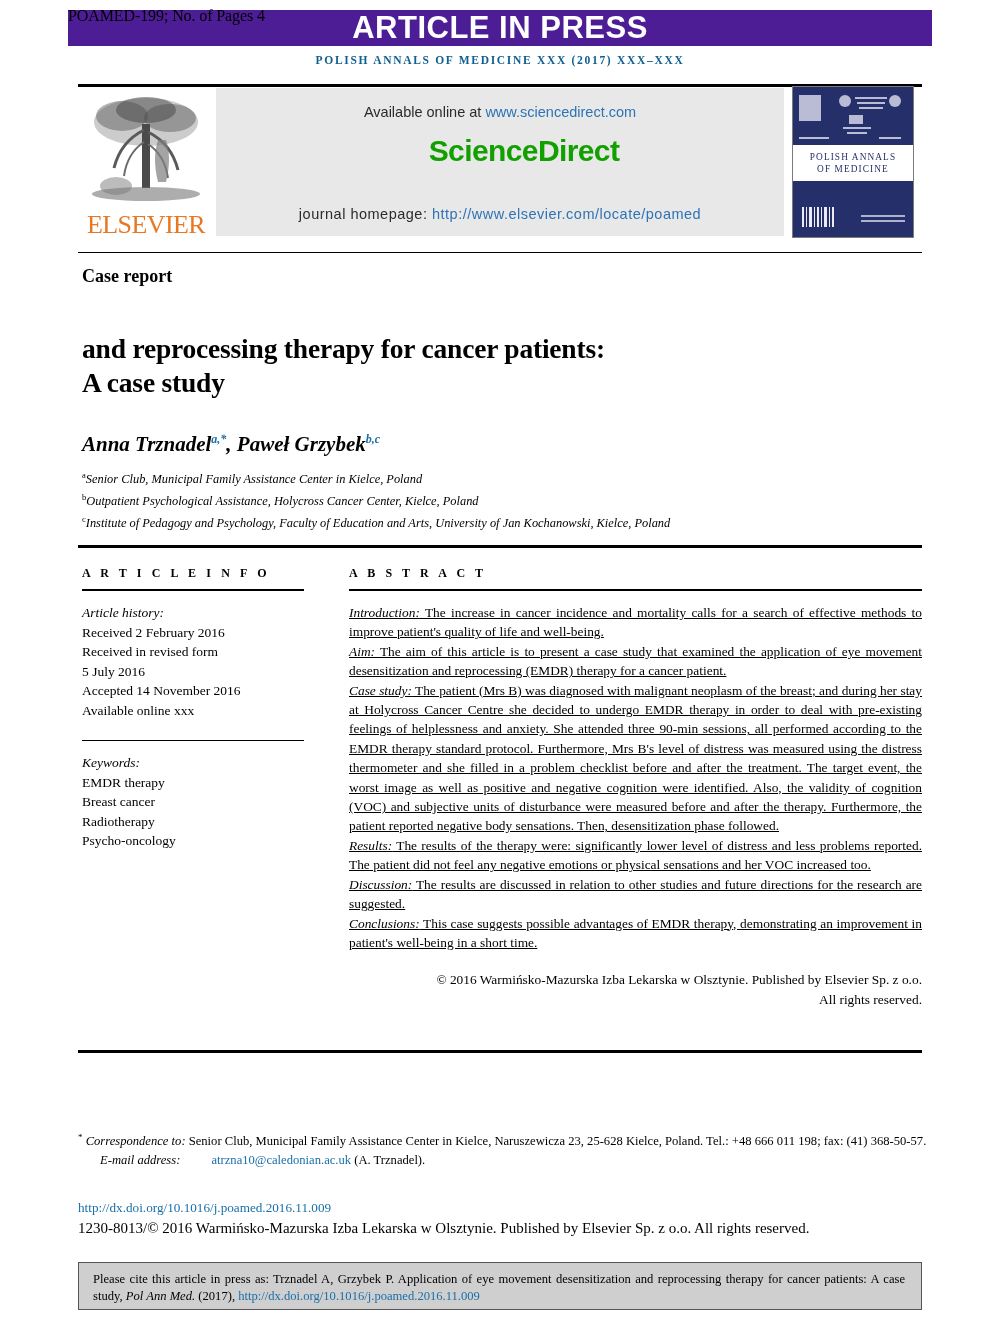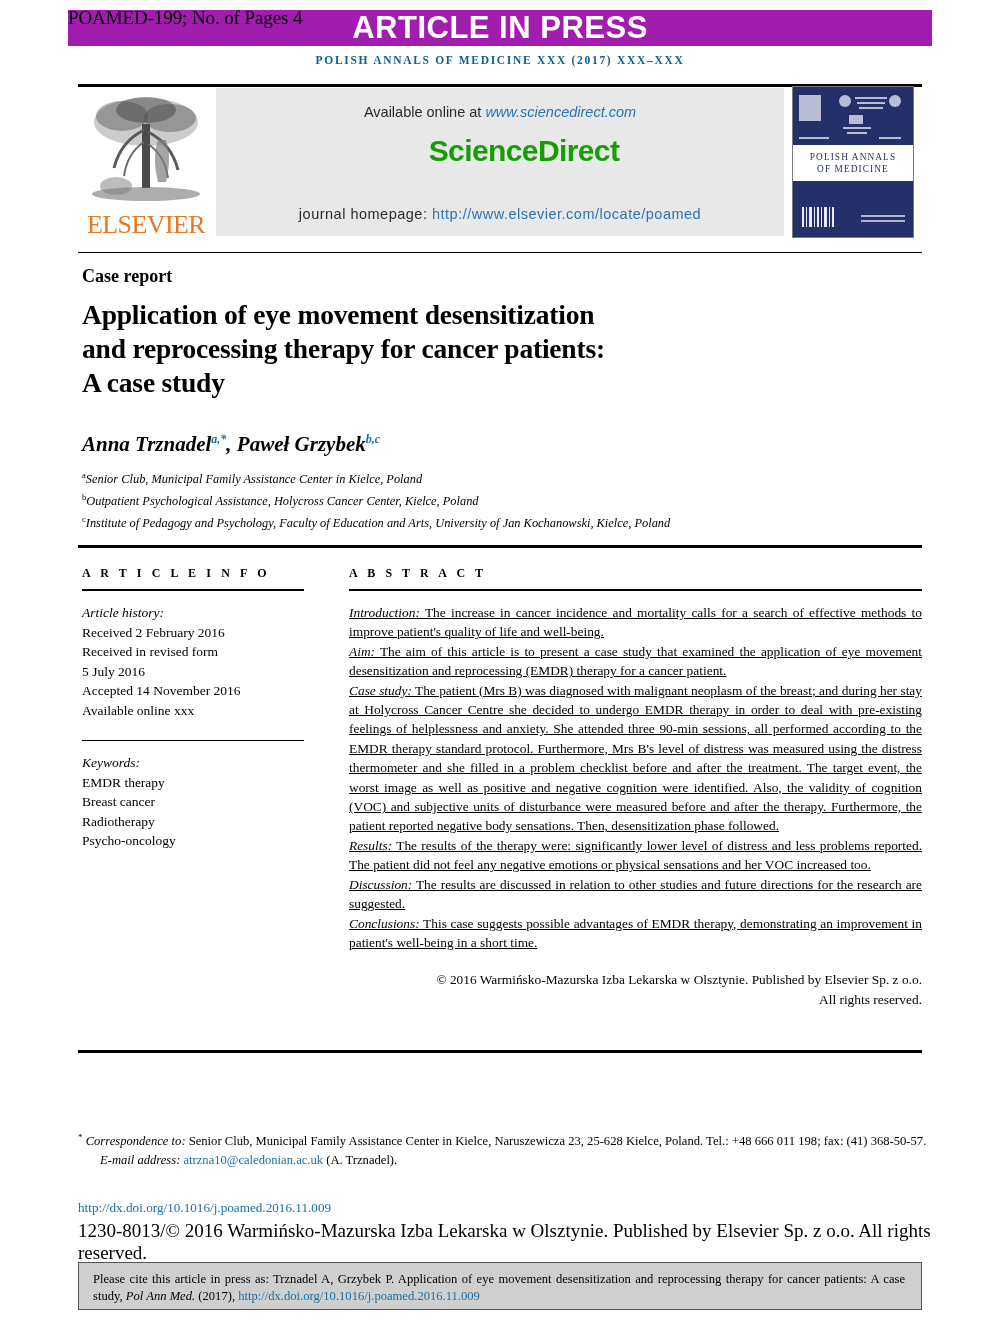--- a/index.html
+++ b/index.html
@@ -22,27 +22,27 @@
     height: 1323px;
   }
 
   
   .aip-banner {
     position: absolute;
     left: 68px;
     top: 10px;
     width: 864px;
     height: 36px;
-    background: #a21caf;
+    background: #4c1d95;
   }
   .aip-runhead {
     position: absolute;
     left: 0px;
     top: 7px;
-    font-size: 19px;
+    font-size: 16px;
     font-family: "Liberation Serif", serif;
     color: #000;
     white-space: nowrap;
     letter-spacing: -0.1px;
   }
   .aip-title {
     position: absolute;
     left: 0;
     top: 0;
     width: 864px;
@@ -122,21 +122,20 @@
     top: 16px;
     width: 568px;
     text-align: center;
     font-family: "Liberation Sans", sans-serif;
     font-size: 14.5px;
     color: #2b2b2b;
   }
   .sd-avail a {
     color: #2d73b5;
     text-decoration: none;
-    font-style: italic;
   }
   .sd-brand {
     position: absolute;
     left: 0;
     top: 46px;
     width: 568px;
     text-align: center;
     font-family: "Liberation Sans", sans-serif;
     font-weight: bold;
     font-size: 30px;
@@ -378,36 +377,36 @@
     font-family: "Liberation Serif", serif;
     font-size: 12.6px;
     line-height: 18.5px;
   }
   .corr .star {
     vertical-align: super;
     font-size: 9px;
   }
   .corr .it { font-style: italic; }
   .corr .indent { display: block; text-indent: 22px; }
-  .corr .lnk { color: #1a6fa8; }
+  .corr .lnk { color: #1a6fa8; margin-left: 28px; }
 
   .doi-line {
     position: absolute;
     left: 78px;
     top: 1200px;
     font-family: "Liberation Serif", serif;
     font-size: 13.2px;
     color: #1a6fa8;
   }
   .issn-line {
     position: absolute;
     left: 78px;
     top: 1220px;
     font-family: "Liberation Serif", serif;
-    font-size: 19px;
+    font-size: 15px;
     color: #000;
   }
 
   
   .cite-box {
     position: absolute;
     left: 78px;
     top: 1262px;
     width: 844px;
     height: 48px;
@@ -500,21 +499,21 @@
     <div class="cover-issn">
       <span></span>
         <span></span>
     </div>
   </div>
 
   <div class="divider-top"></div>
   <div class="case-report">Case report</div>
 
   <div class="art-title">
-    <span>Application of eye movement desensitization</span><br>
+    <br>
     <span>and reprocessing therapy for cancer patients:</span><br>
     <span>A case study</span>
   </div>
 
   <div class="authors">
     <span>Anna Trznadel</span><sup>a,*</sup><span>, </span><span>Paweł Grzybek</span><sup>b,c</sup>
   </div>
 
   <div class="affils">
     <span class="ln"><sup>a</sup><span>Senior Club, Municipal Family Assistance Center in Kielce, Poland</span></span>

